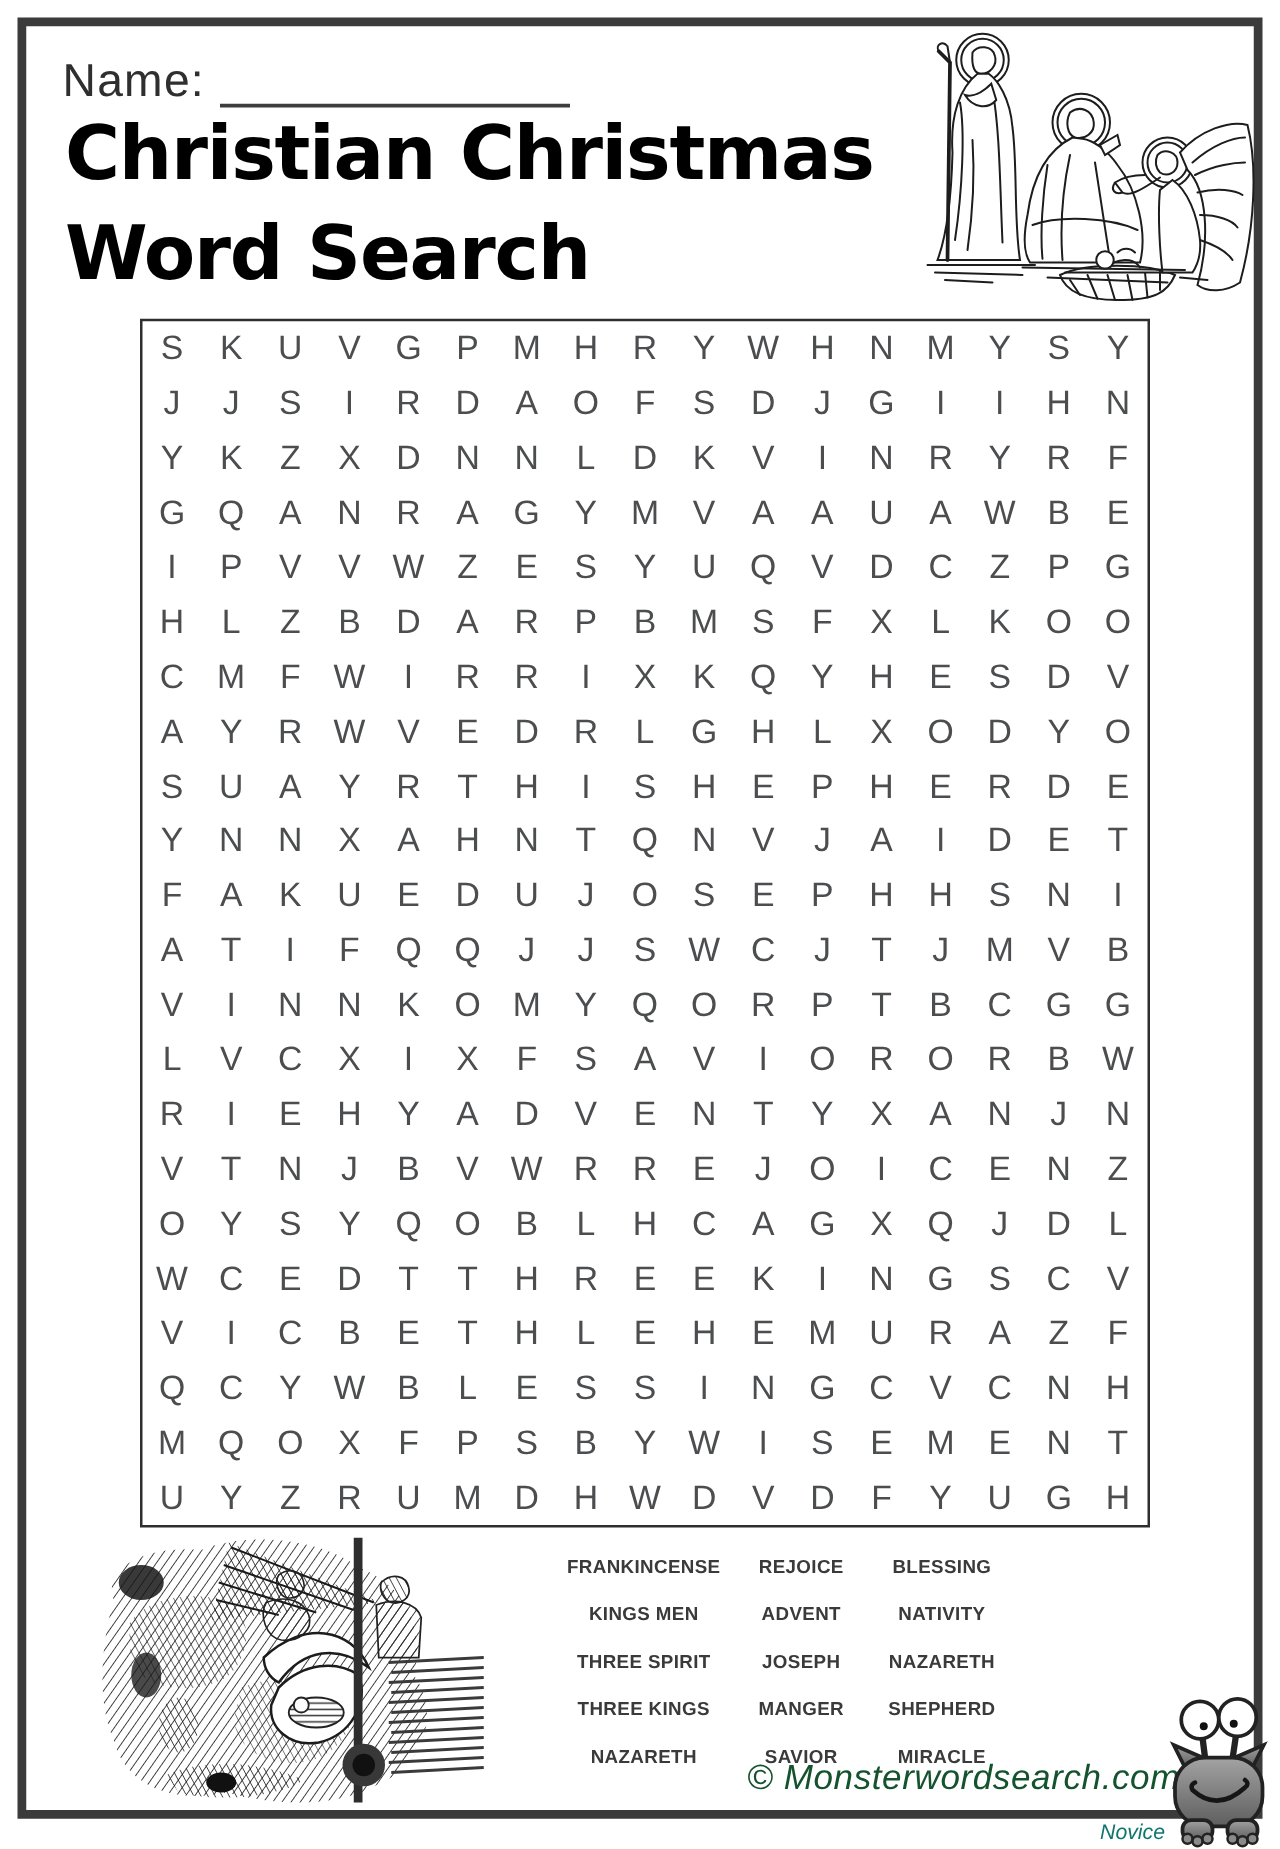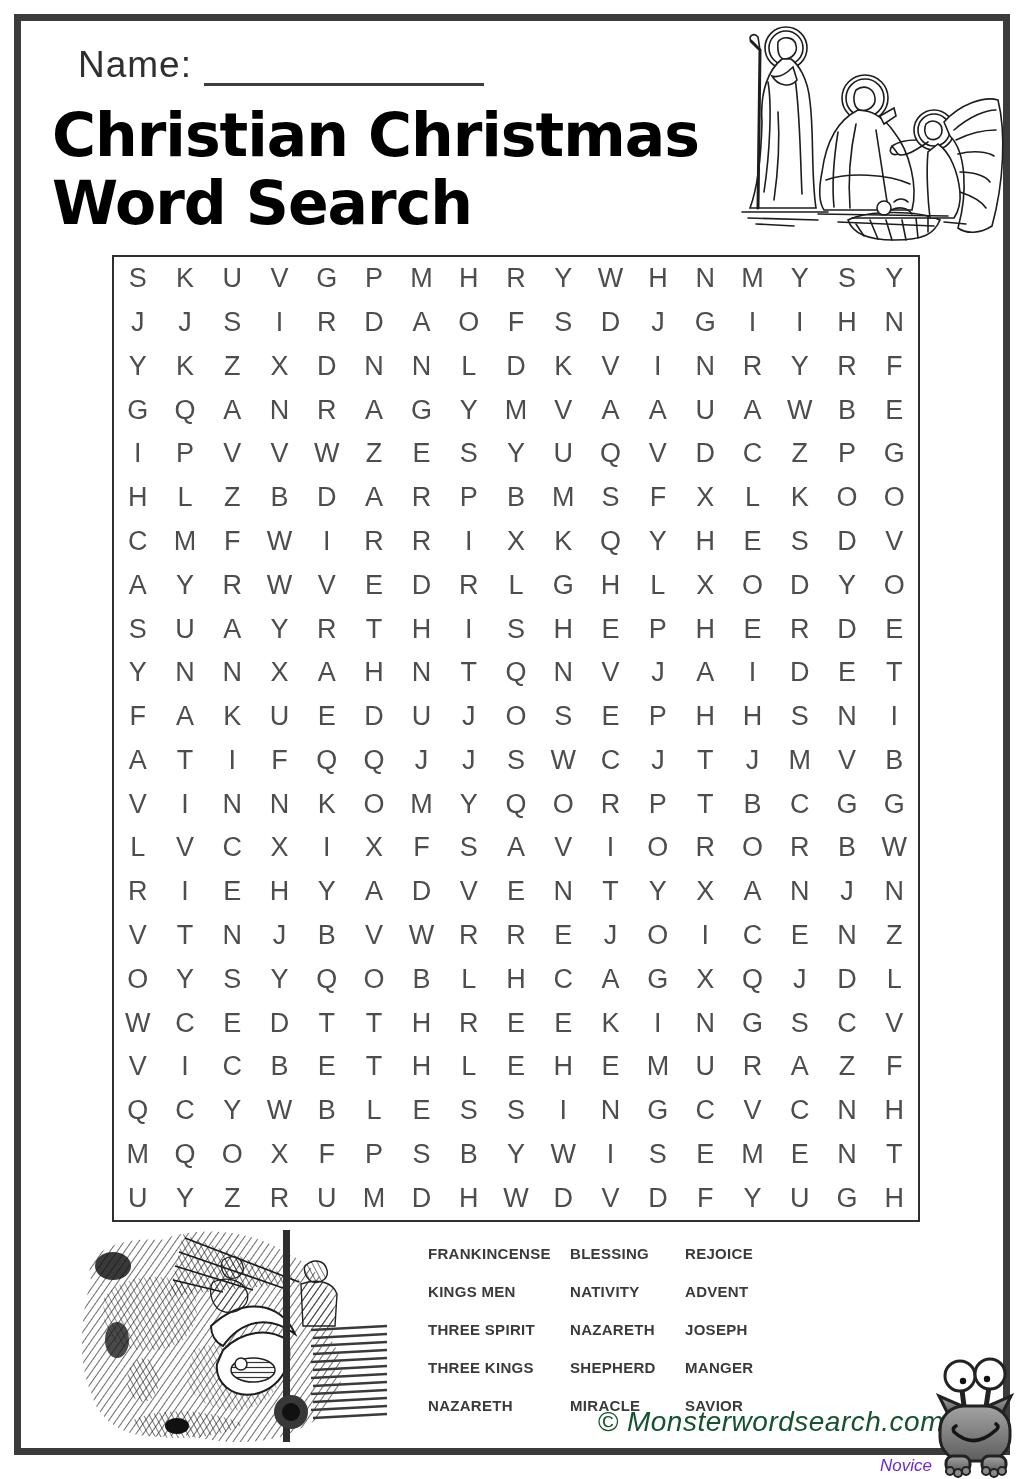--- a/index.html
+++ b/index.html
@@ -13,34 +13,34 @@
   .frame {
     position:absolute; left:14px; top:14px;
     width:996px; height:1441px;
     border:7px solid #3b3b3c;
     box-sizing:border-box;
     background:#fff;
   }
   
   .name-row {
     position:absolute; left:50px; top:44px;
-    font-size:37px; color:#2f2f2f; letter-spacing:1px;margin-left:28px;
+    font-size:37px; color:#2f2f2f; letter-spacing:1px;
   }
   .name-line {
     display:inline-block; width:280px; height:34px;
     border-bottom:3px solid #3d3d3d; margin-left:12px;
     vertical-align:bottom;
   }
   .title {
     position:absolute; left:52px;
     font-family:"DejaVu Sans", sans-serif;
     font-weight:bold; font-size:60px; color:#000;
     letter-spacing:-1px; white-space:nowrap;
   }
-  .title.l1 { top:100px; }
+  .title.l1 { top:88px; }
   .title.l2 { top:168px; }
   
   .nativity-top { position:absolute; left:698px; top:12px; width:315px; height:248px; }
   .nativity-bottom { position:absolute; left:73px; top:1230px; width:317px; height:222px; }
   .monster { position:absolute; left:926px; top:1356px; width:98px; height:123px; z-index:5; }
   
   .grid {
     position:absolute; left:112px; top:255px;
     width:808px; height:967px;
     border:2px solid #2e2e2e; box-sizing:border-box;
@@ -48,41 +48,41 @@
     grid-template-columns:repeat(17,1fr);
     grid-template-rows:repeat(22,1fr);
     background:#fff;
   }
   .cell {
     display:flex; align-items:center; justify-content:center;
     font-size:27px; color:#4c4d4f; font-weight:normal;
   }
   
   .words {
-    position:absolute; left:428px; top:1244px;
-    display:flex; gap:0;
+    position:absolute; left:444px; top:1244px;
+    display:flex; gap:0;text-align:center;
   }
   .word-col { display:flex; flex-direction:column; }
   .word-col.c1 { width:142px; }
   .word-col.c2 { width:115px; }
   .word-col.c3 { width:110px; }
   .word {
     font-size:15px; font-weight:bold; color:#3a3a3a;
     letter-spacing:0.3px; height:38px; line-height:20px;
     white-space:nowrap;
   }
   
   .copyright {
     position:absolute; right:80px; top:1406px;
     font-size:28px; font-style:italic; color:#14532d;
     letter-spacing:0.5px; white-space:nowrap;
   }
   .novice {
     position:absolute; right:92px; top:1456px;
-    font-size:17px; font-style:italic; color:#6d28d9;
+    font-size:17px; font-style:italic; color:#0f766e;
   }
 </style>
 </head>
 <body>
 
 <div class="frame"></div>
 
 <div class="name-row">
   <span>Name:</span><span class="name-line"></span>
 </div>
@@ -560,33 +560,33 @@
 </svg>
 
 <div class="words">
   <div class="word-col c1">
       <div class="word">FRANKINCENSE</div>
       <div class="word">KINGS MEN</div>
       <div class="word">THREE SPIRIT</div>
       <div class="word">THREE KINGS</div>
       <div class="word">NAZARETH</div>
     </div>
+  <div class="word-col c3">
+      <div class="word">REJOICE</div>
+      <div class="word">ADVENT</div>
+      <div class="word">JOSEPH</div>
+      <div class="word">MANGER</div>
+      <div class="word">SAVIOR</div>
+    </div>
   <div class="word-col c2">
       <div class="word">BLESSING</div>
       <div class="word">NATIVITY</div>
       <div class="word">NAZARETH</div>
       <div class="word">SHEPHERD</div>
       <div class="word">MIRACLE</div>
-    </div>
-  <div class="word-col c3">
-      <div class="word">REJOICE</div>
-      <div class="word">ADVENT</div>
-      <div class="word">JOSEPH</div>
-      <div class="word">MANGER</div>
-      <div class="word">SAVIOR</div>
     </div>
 </div>
 
 <div class="copyright">© Monsterwordsearch.com</div>
 <div class="novice">Novice</div>
 
 <svg class="monster" viewBox="0 0 98 123">
   <defs>
     <linearGradient id="mg" x1="0" y1="0" x2="0" y2="1">
       <stop offset="0" stop-color="#a3a3a3"></stop>

